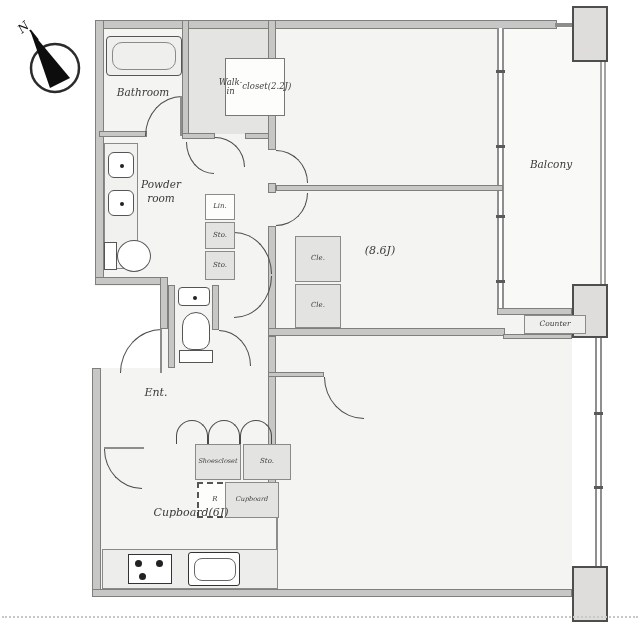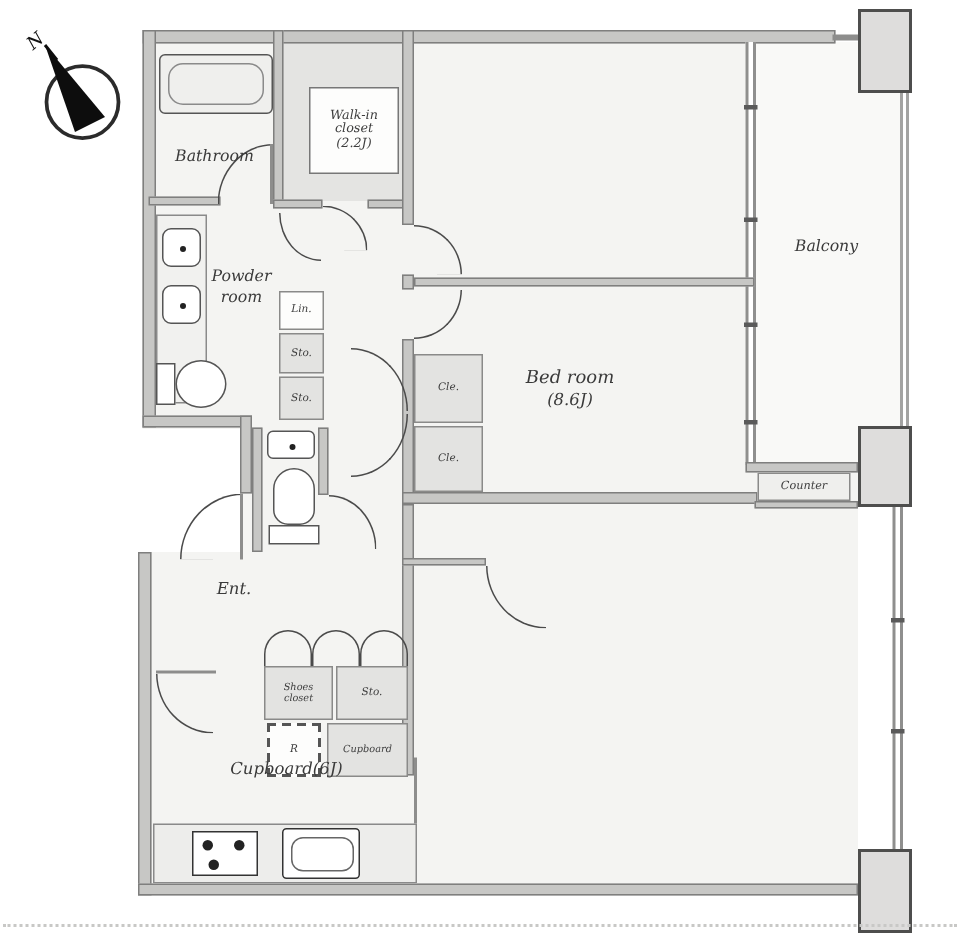--- a/index.html
+++ b/index.html
@@ -10,22 +10,22 @@
   .bfill{position:absolute;background:#f9f9f7;}
   .gfill{position:absolute;background:#e4e4e2;}
   .wall{position:absolute;background:#c7c7c5;border:1px solid #7f7f7e;box-sizing:border-box;}
   .twall{position:absolute;background:#8d8d8c;}
   .win{position:absolute;border-left:2px solid #8f8f8e;border-right:2px solid #8f8f8e;background:#fff;box-sizing:border-box;}
   .rail{position:absolute;border-left:2px solid #a3a3a2;border-right:2px solid #a3a3a2;background:#fff;box-sizing:border-box;}
   .tick{position:absolute;background:#5a5a5a;}
   .col{position:absolute;background:#dedddc;border:2px solid #4e4e4d;box-sizing:border-box;}
   .arc{position:absolute;box-sizing:border-box;border:0 solid #4a4a4a;}
   .sbox{position:absolute;background:#e3e3e1;border:1px solid #8a8a89;box-sizing:border-box;
-        display:flex;flex-direction:column;align-items:center;justify-content:center;
-        font-style:italic;color:#3e3e3e;text-align:center;line-height:1.1;}
+        display:flex;flex-direction:row;align-items:center;justify-content:center;
+        font-style:italic;color:#3e3e3e;text-align:center;line-height:1.1;margin-left:19px;}
   .sbox.white{background:#fdfdfc;}
   .sbox.dashed{background:#fdfdfc;border:2px dashed #555;}
   .lbl{position:absolute;font-style:italic;color:#3a3a3a;text-align:center;line-height:1.3;}
   .fix{position:absolute;box-sizing:border-box;background:#fff;border:1.5px solid #555;}
   .dot{position:absolute;background:#222;border-radius:50%;}
   .dotline{position:absolute;border-top:2px dotted #c8c8c6;}
 </style>
 </head>
 <body>
 
@@ -141,42 +141,41 @@
   <div class="sbox" style="left:176px;top:444px;width:46px;height:36px;font-size:6.5px;">
     <span>Shoes</span>
     <span>closet</span>
   </div>
   <div class="sbox" style="left:224px;top:444px;width:48px;height:36px;font-size:7px;">
       <span>Sto.</span>
     </div>
   <div class="sbox dashed" style="left:178px;top:482px;width:36px;height:36px;font-size:7px;">
       <span>R</span>
     </div>
-  <div class="sbox" style="left:218px;top:482px;width:54px;height:36px;font-size:6.5px;">
+  <div class="sbox" style="left:206px;top:482px;width:54px;height:36px;font-size:6.5px;">
       <span>Cupboard</span>
     </div>
   <div class="sbox" style="left:505px;top:315px;width:62px;height:19px;font-size:7.5px;background:#efefed;">
       <span>Counter</span>
     </div>
   <div class="sbox white" style="left:206px;top:58px;width:60px;height:58px;font-size:8.5px;border:1.5px solid #777;">
     <span>Walk-in</span>
     <span>closet</span>
     <span>(2.2J)</span>
   </div>
 
-  <div class="lbl" style="left:100px;top:86px;width:86px;font-size:10.5px;margin-top:12px;">Bathroom</div>
+  <div class="lbl" style="left:100px;top:86px;width:86px;font-size:10.5px;">Bathroom</div>
   <div class="lbl" style="left:300px;top:92px;width:170px;font-size:12px;">
   </div>
   <div class="lbl" style="left:505px;top:158px;width:92px;font-size:10.5px;">Balcony</div>
   <div class="lbl" style="left:132px;top:178px;width:58px;font-size:10.5px;">
     <div>Powder</div>
     <div>room</div>
   </div>
   <div class="lbl" style="left:305px;top:244px;width:150px;font-size:12px;">
-    <div>Bed room</div>
     <div style="font-size:11px;">(8.6J)</div>
   </div>
   <div class="lbl" style="left:360px;top:426px;width:168px;font-size:12.5px;">
   </div>
   <div class="lbl" style="left:128px;top:386px;width:56px;font-size:11px;">Ent.</div>
   <div class="lbl" style="left:138px;top:506px;width:106px;font-size:11px;">Cupboard(6J)</div>
 
   <div class="abs" style="left:8px;top:18px;width:88px;height:88px;">
     <svg width="88" height="88" viewBox="0 0 88 88">
       <circle cx="47" cy="50" r="24" fill="none" stroke="#2b2b2b" stroke-width="2.5"></circle>

